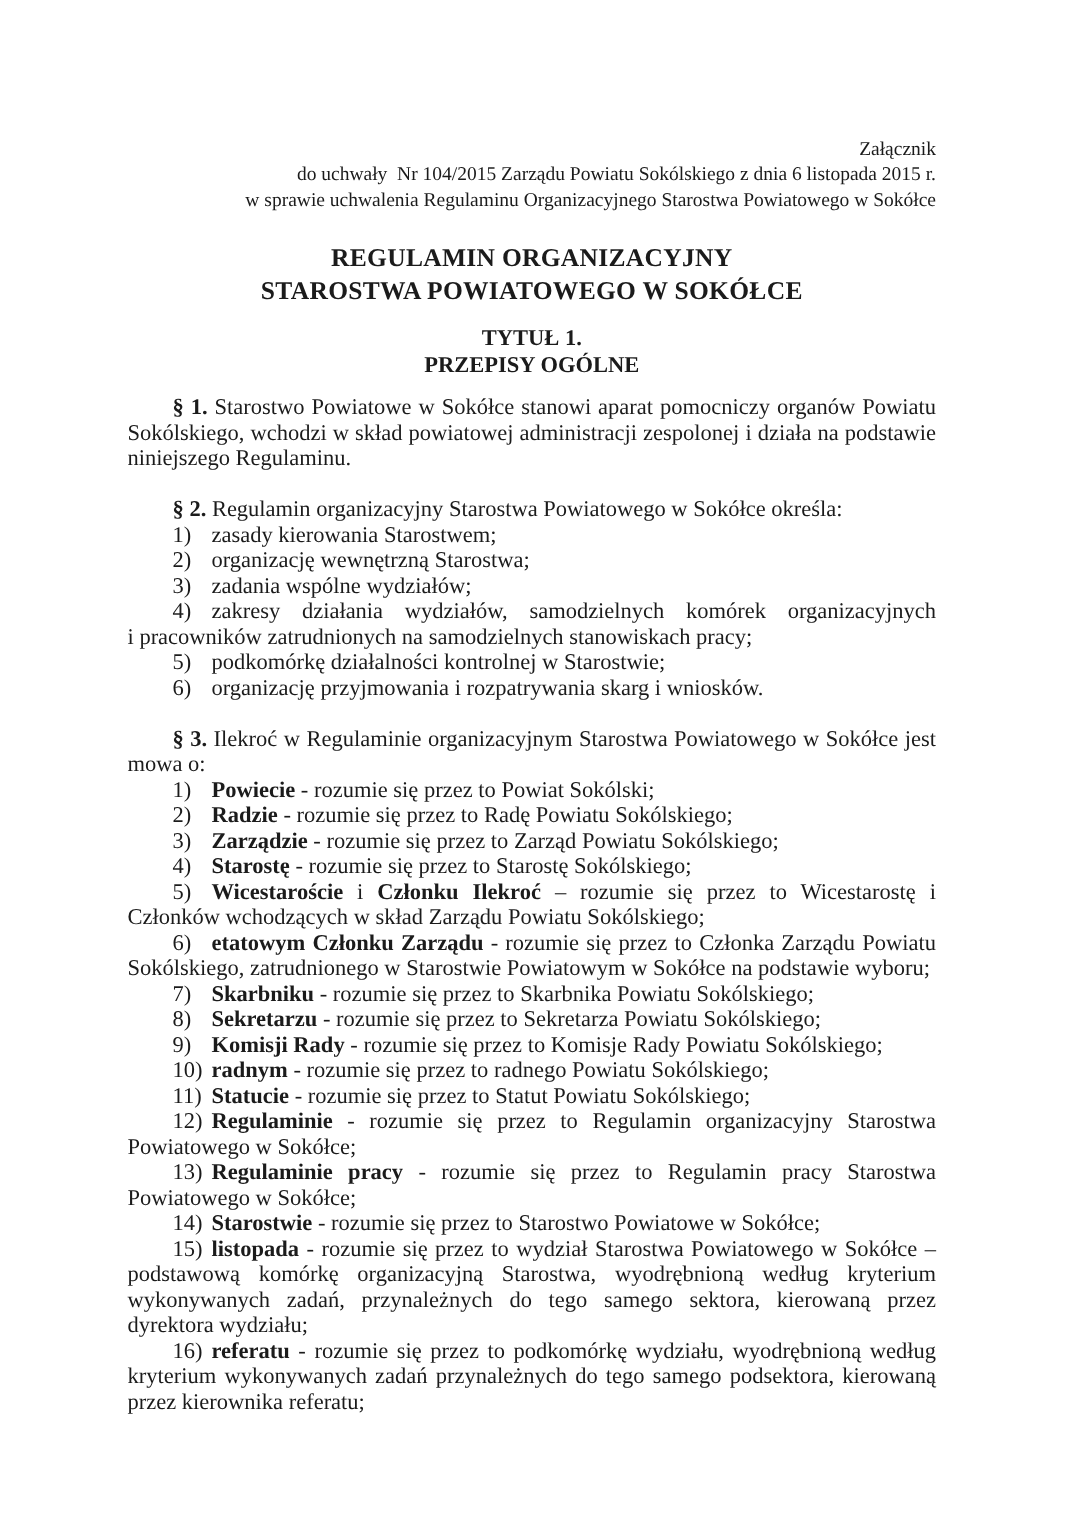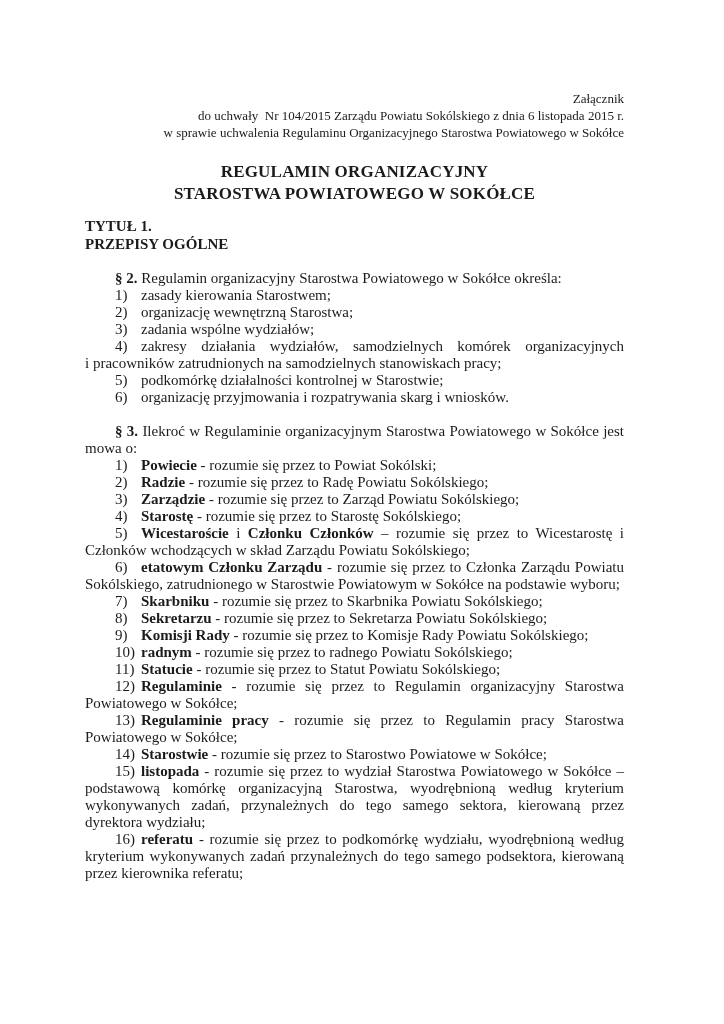--- a/index.html
+++ b/index.html
@@ -25,20 +25,21 @@
     line-height: 22px;
     font-weight: bold;
     text-align: center;
     letter-spacing: 0.2px;
   }
   .doc-subtitle {
     margin-top: 12px;
     font-size: 15px;
     line-height: 18px;
     font-weight: bold;
+    text-align: center;
   }
   .doc-body {
     margin-top: 11px;
     font-size: 15px;
     line-height: 17px;
   }
   .para {
     margin: 0;
     text-align: justify;
     text-indent: 30px;
@@ -66,33 +67,34 @@
     <div>REGULAMIN ORGANIZACYJNY</div>
     <div>STAROSTWA POWIATOWEGO W SOKÓŁCE</div>
   </div>
 
   <div class="doc-subtitle">
     <div>TYTUŁ 1.</div>
     <div>PRZEPISY OGÓLNE</div>
   </div>
 
   <div class="doc-body">
+      <p class="para"><b>§ 1.</b><span> Starostwo Powiatowe w Sokółce stanowi aparat pomocniczy organów Powiatu Sokólskiego, wchodzi w skład powiatowej administracji zespolonej i działa na podstawie niniejszego Regulaminu.</span></p>
       <p class="para space-before"><b>§ 2.</b><span> Regulamin organizacyjny Starostwa Powiatowego w Sokółce określa:</span></p>
       <p class="para"><span class="num">1)</span><span>zasady kierowania Starostwem;</span></p>
       <p class="para"><span class="num">2)</span><span>organizację wewnętrzną Starostwa;</span></p>
       <p class="para"><span class="num">3)</span><span>zadania wspólne wydziałów;</span></p>
       <p class="para"><span class="num">4)</span><span>zakresy działania wydziałów, samodzielnych komórek organizacyjnych i&nbsp;pracowników zatrudnionych na samodzielnych stanowiskach pracy;</span></p>
       <p class="para"><span class="num">5)</span><span>podkomórkę działalności kontrolnej w Starostwie;</span></p>
       <p class="para"><span class="num">6)</span><span>organizację przyjmowania i rozpatrywania skarg i wniosków.</span></p>
       <p class="para space-before"><b>§ 3.</b><span> Ilekroć w Regulaminie organizacyjnym Starostwa Powiatowego w Sokółce jest mowa o:</span></p>
       <p class="para"><span class="num">1)</span><b>Powiecie</b><span> - rozumie się przez to Powiat Sokólski;</span></p>
       <p class="para"><span class="num">2)</span><b>Radzie</b><span> - rozumie się przez to Radę Powiatu Sokólskiego;</span></p>
       <p class="para"><span class="num">3)</span><b>Zarządzie</b><span> - rozumie się przez to Zarząd Powiatu Sokólskiego;</span></p>
       <p class="para"><span class="num">4)</span><b>Starostę</b><span> - rozumie się przez to Starostę Sokólskiego;</span></p>
-      <p class="para"><span class="num">5)</span><b>Wicestaroście</b><span> i </span><b>Członku Członków</b><span> – rozumie się przez to Wicestarostę i Członków wchodzących w skład Zarządu Powiatu Sokólskiego;</span></p>
+      <p class="para"><span class="num">5)</span><b>Wicestaroście</b><span> i </span><b>Członku Ilekroć</b><span> – rozumie się przez to Wicestarostę i Członków wchodzących w skład Zarządu Powiatu Sokólskiego;</span></p>
       <p class="para"><span class="num">6)</span><b>etatowym Członku Zarządu</b><span> - rozumie się przez to Członka Zarządu Powiatu Sokólskiego, zatrudnionego w Starostwie Powiatowym w Sokółce na podstawie wyboru;</span></p>
       <p class="para"><span class="num">7)</span><b>Skarbniku</b><span> - rozumie się przez to Skarbnika Powiatu Sokólskiego;</span></p>
       <p class="para"><span class="num">8)</span><b>Sekretarzu</b><span> - rozumie się przez to Sekretarza Powiatu Sokólskiego;</span></p>
       <p class="para"><span class="num">9)</span><b>Komisji Rady</b><span> - rozumie się przez to Komisje Rady Powiatu Sokólskiego;</span></p>
       <p class="para"><span class="num">10)</span><b>radnym</b><span> - rozumie się przez to radnego Powiatu Sokólskiego;</span></p>
       <p class="para"><span class="num">11)</span><b>Statucie</b><span> - rozumie się przez to Statut Powiatu Sokólskiego;</span></p>
       <p class="para"><span class="num">12)</span><b>Regulaminie</b><span> - rozumie się przez to Regulamin organizacyjny Starostwa Powiatowego w Sokółce;</span></p>
       <p class="para"><span class="num">13)</span><b>Regulaminie pracy</b><span> - rozumie się przez to Regulamin pracy Starostwa Powiatowego w Sokółce;</span></p>
       <p class="para"><span class="num">14)</span><b>Starostwie</b><span> - rozumie się przez to Starostwo Powiatowe w Sokółce;</span></p>
       <p class="para"><span class="num">15)</span><b>listopada</b><span> - rozumie się przez to wydział Starostwa Powiatowego w Sokółce – podstawową komórkę organizacyjną Starostwa, wyodrębnioną według kryterium wykonywanych zadań, przynależnych do tego samego sektora, kierowaną przez dyrektora wydziału;</span></p>

